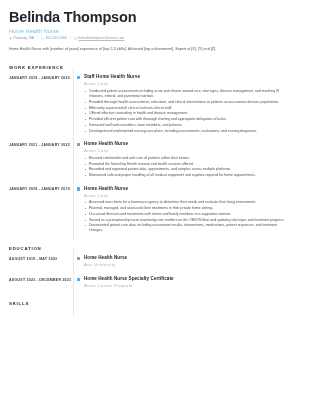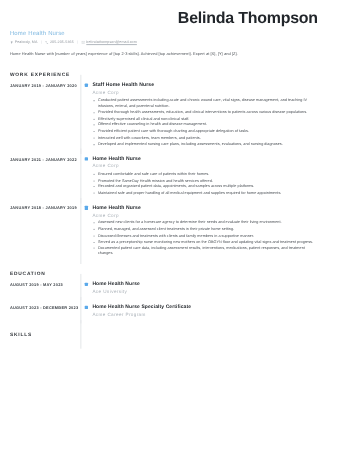--- a/index.html
+++ b/index.html
@@ -25,21 +25,20 @@
 
   
   .header { margin-bottom: 5px; }
   .name {
     font-size: 14.5px;
     font-weight: 700;
     letter-spacing: -0.2px;
     color: #22262b;
     line-height: 1.15;
     margin: 0 0 2px 0;
-    text-align: right;
   }
   .job-title {
     font-size: 5.4px;
     color: #7fb8e0;
     letter-spacing: 0.15px;
     margin-bottom: 2.5px;
   }
   .contact-row {
     display: flex;
     align-items: center;

